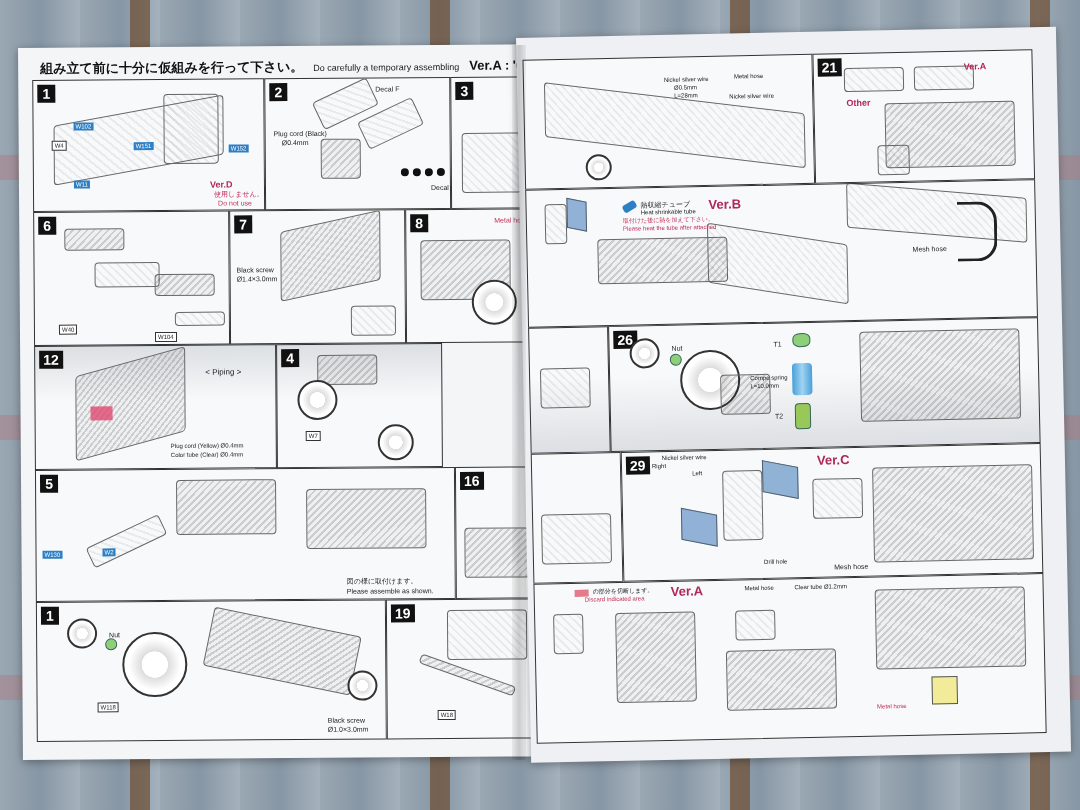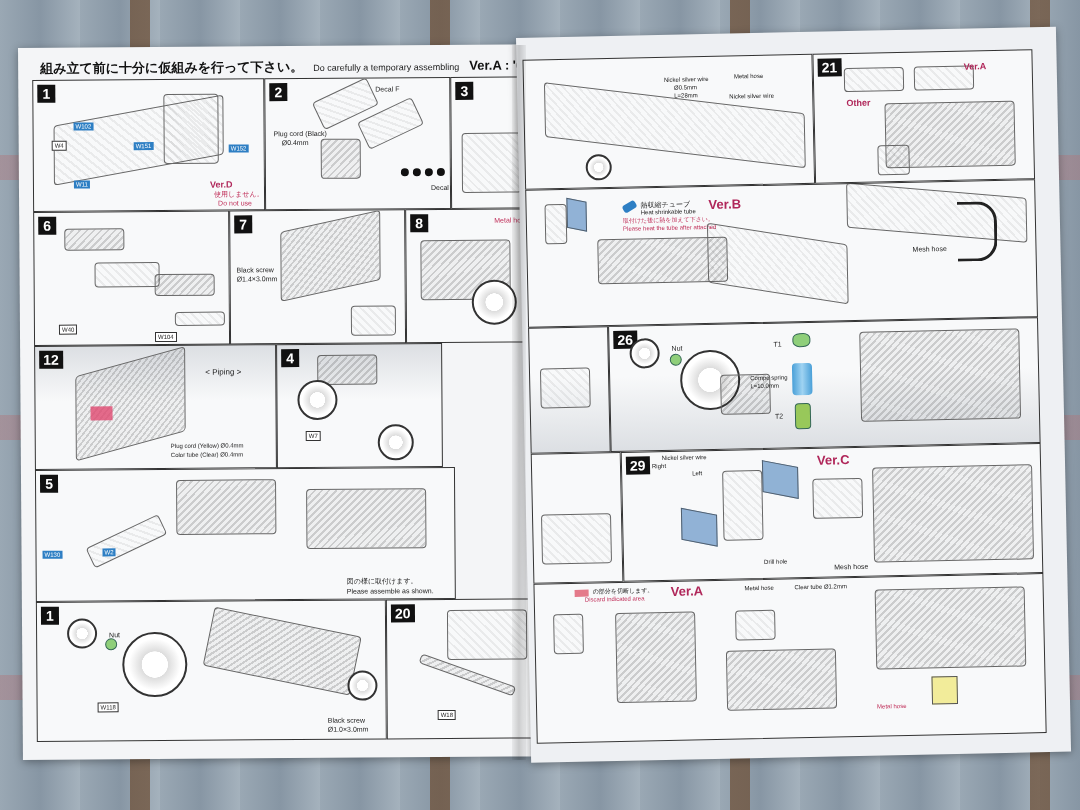--- a/index.html
+++ b/index.html
@@ -132,36 +132,40 @@
     <div class="step">5</div>
     <div class="drawing" style="left:50px;top:60px;width:80px;height:22px;transform:rotate(-25deg)"></div>
     <div class="drawing dark" style="left:140px;top:10px;width:100px;height:55px"></div>
     <div class="drawing dark" style="left:270px;top:20px;width:120px;height:60px"></div>
     <span class="tag" style="left:6px;top:80px">W130</span>
     <span class="tag" style="left:66px;top:78px">W2</span>
     <span class="lbl" style="left:310px;top:108px">図の様に取付けます。</span>
     <span class="lbl" style="left:310px;top:118px">Please assemble as shown.</span>
   </div>
 
+  <div class="panel" style="left:434px;top:422px;width:78px;height:132px">
+    <div class="step">16</div>
+    <div class="drawing dark" style="left:8px;top:60px;width:65px;height:50px"></div>
+  </div>
 
   <div class="panel" style="left:14px;top:554px;width:350px;height:140px">
     <div class="step">1</div>
     <div class="disc" style="left:30px;top:16px;width:30px;height:30px"></div>
     <div class="green" style="left:68px;top:36px;width:12px;height:12px"></div>
     <span class="lbl" style="left:72px;top:28px">Nut</span>
     <div class="disc" style="left:85px;top:30px;width:65px;height:65px"></div>
     <div class="drawing dark" style="left:170px;top:20px;width:150px;height:60px;transform:rotate(12deg)"></div>
     <div class="disc" style="left:310px;top:70px;width:30px;height:30px"></div>
     <span class="lbl" style="left:290px;top:115px">Black screw</span>
     <span class="lbl" style="left:290px;top:124px">Ø1.0×3.0mm</span>
     <span class="tag o" style="left:60px;top:100px">W118</span>
   </div>
 
   <div class="panel" style="left:364px;top:554px;width:148px;height:140px">
-    <div class="step">20</div>
+    <div class="step">19</div>
     <div class="drawing" style="left:60px;top:10px;width:80px;height:50px"></div>
     <div class="drawing dark" style="left:30px;top:70px;width:100px;height:10px;transform:rotate(20deg)"></div>
     <span class="tag o" style="left:50px;top:110px">W18</span>
   </div>
 </div>
 
 <div class="fold"></div>
 
 <div class="sheet sheet-right">
 

